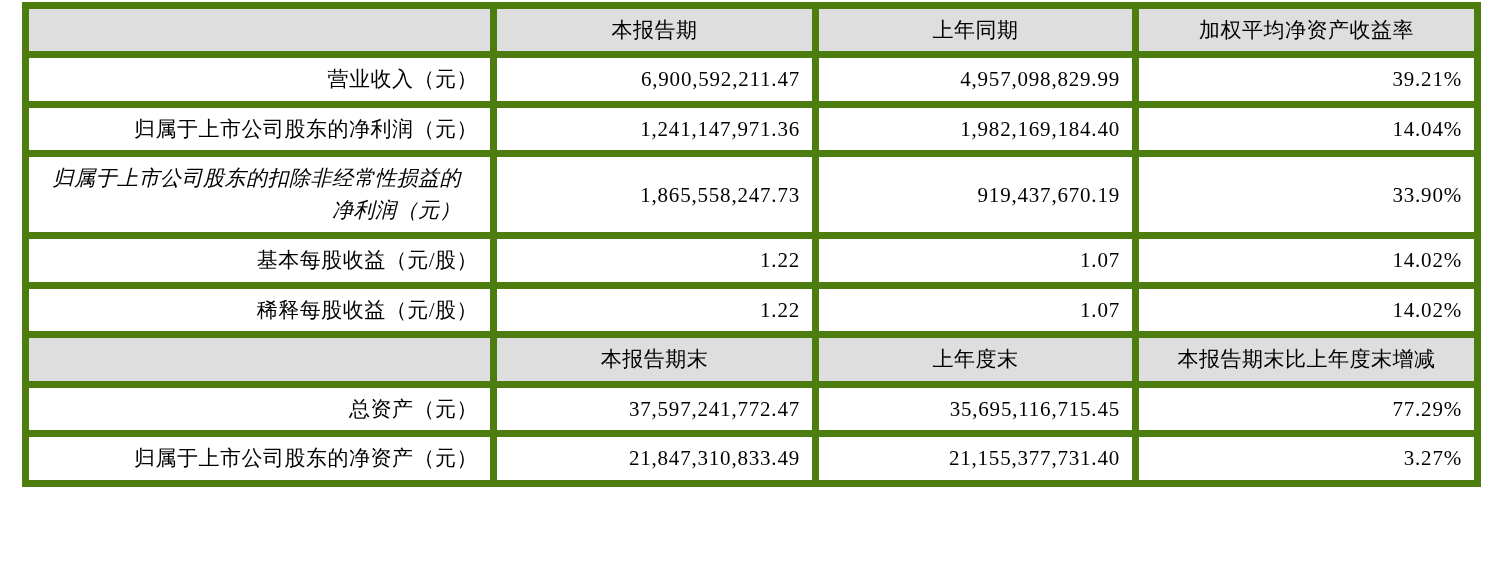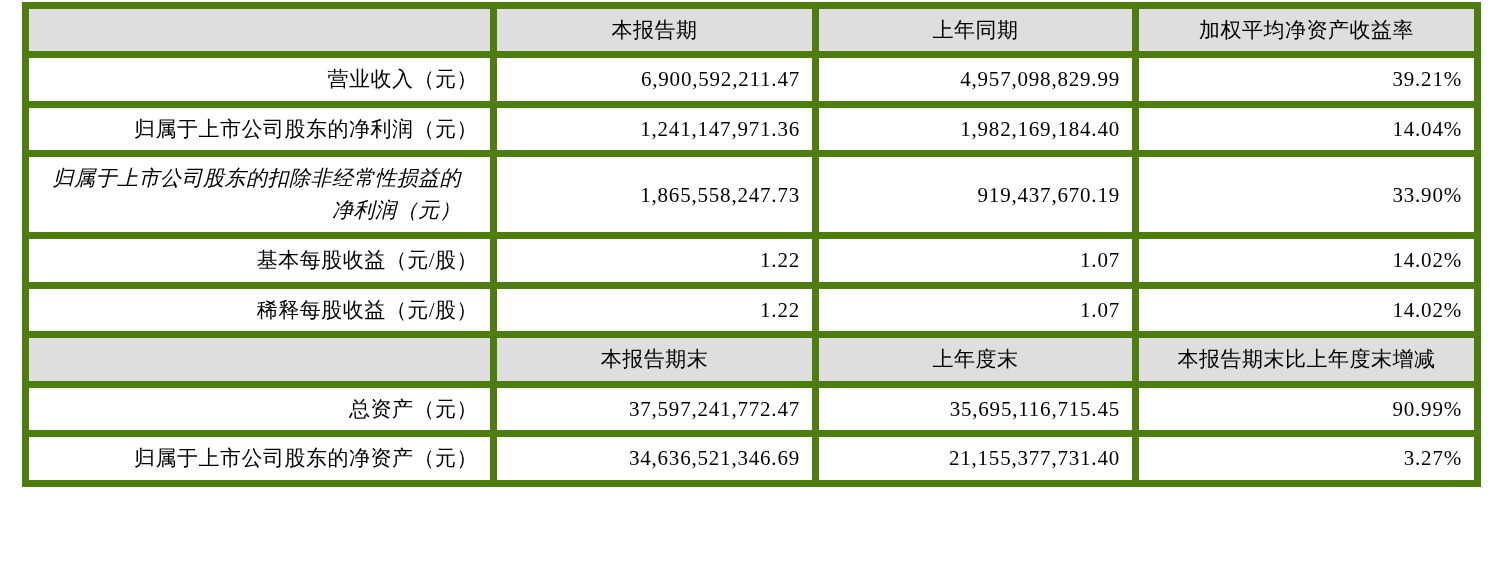--- a/index.html
+++ b/index.html
@@ -128,24 +128,24 @@
         <td class="hdr blank"></td>
         <td class="hdr">本报告期末</td>
         <td class="hdr">上年度末</td>
         <td class="hdr">本报告期末比上年度末增减</td>
       </tr>
 
       <tr>
         <td class="label">总资产（元）</td>
         <td class="num">37,597,241,772.47</td>
         <td class="num">35,695,116,715.45</td>
-        <td class="num">90.99%</td>
+        <td class="num">77.29%</td>
       </tr>
 
       <tr>
         <td class="label">归属于上市公司股东的净资产（元）</td>
-        <td class="num">34,636,521,346.69</td>
+        <td class="num">21,847,310,833.49</td>
         <td class="num">21,155,377,731.40</td>
         <td class="num">3.27%</td>
       </tr>
     </tbody>
   </table>
 </div>
 
 </body></html>

